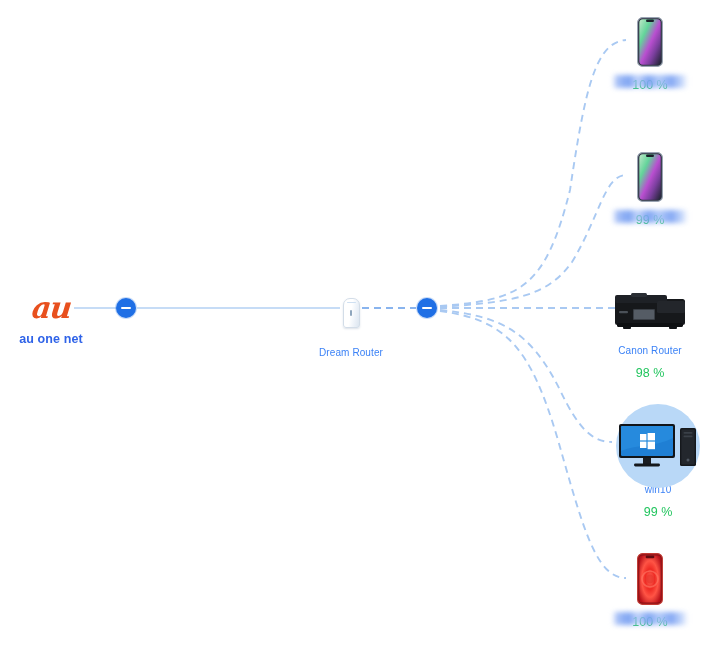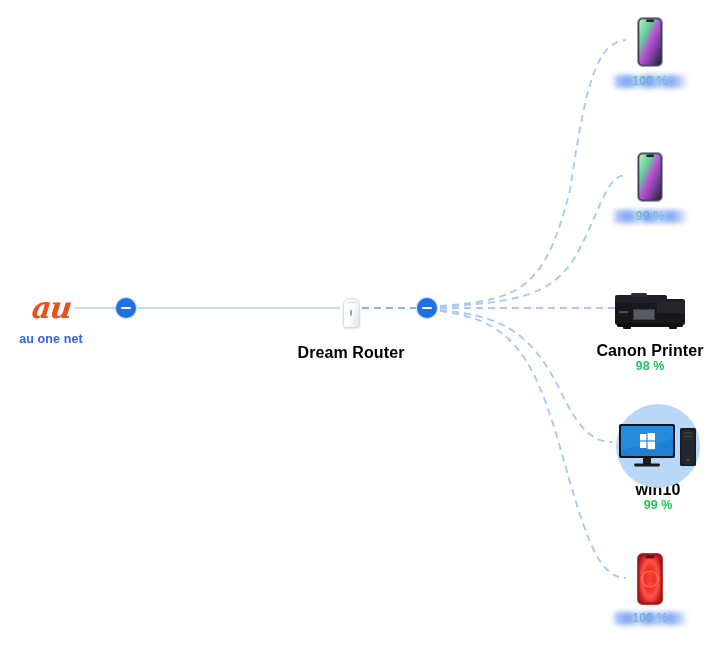--- a/index.html
+++ b/index.html
@@ -41,23 +41,23 @@
     transform: translate(-50%, 0);
   }
   .node-icon {
     position: relative;
     height: 56px;
     display: flex;
     align-items: center;
     justify-content: center;
   }
   .node-label {
-    font-size: 16px;
-    font-weight: bold;
-    color: #000000;
+    font-size: 10px;
+    font-weight: normal;
+    color: #3b82f6;
     letter-spacing: .1px;
     line-height: 15px;
     margin-top: 4px;
     white-space: nowrap;
   }
   .node-label.masked {
     color: transparent;
     position: relative;
   }
   .node-label.masked::after {
@@ -77,24 +77,24 @@
         rgba(170,195,248,.7) 34%,
         rgba(120,160,242,.95) 48%,
         rgba(160,190,247,.8) 62%,
         rgba(125,163,243,.95) 78%,
         rgba(160,190,247,.6) 92%,
         rgba(150,180,245,0) 100%);
     filter: blur(2.6px);
   }
   .node-pct {
     font-size: 12.5px;
-    font-weight: bold;
+    font-weight: normal;
     color: #22c55e;
     line-height: 15px;
-    margin-top: 1px;
+    margin-top: 8px;
     white-space: nowrap;
   }
 
   
   #node-isp .node-icon { height: 40px; }
   .au-logo {
     font-family: "DejaVu Serif", serif;
     font-style: italic;
     font-weight: bold;
     font-size: 30px;
@@ -268,21 +268,21 @@
         <rect x="20" y="4" width="16" height="4" rx="1.5" fill="#2a2e34"></rect>
         <rect x="46" y="12" width="28" height="12" rx="1.5" fill="#23262b"></rect>
         <rect x="22" y="20" width="22" height="11" rx="1" fill="#3a3f46"></rect>
         <rect x="23" y="21" width="20" height="9" rx="0.6" fill="#555c65"></rect>
         <rect x="8" y="22" width="9" height="2.2" rx="1" fill="#4a5058"></rect>
         <rect x="6" y="34" width="66" height="4" rx="1.6" fill="#0e1012"></rect>
         <rect x="12" y="37.5" width="8" height="2.6" rx="1" fill="#111316"></rect>
         <rect x="58" y="37.5" width="8" height="2.6" rx="1" fill="#111316"></rect>
       </svg>
     </div>
-    <div class="node-label">Canon Printer</div>
+    <div class="node-label">Canon Router</div>
     <div class="node-pct">98 %</div>
   </div>
 
   <div class="node" style="left:658px; top:414px;">
     <div class="node-icon" style="height:64px;">
       <div class="halo"></div>
       <svg class="device" width="82" height="56" viewBox="0 0 82 56">
 
         <rect x="2" y="6" width="56" height="34" rx="2" fill="#111418"></rect>
         <rect x="4" y="8" width="52" height="30" rx="1.2" fill="#1f7fd4"></rect>

